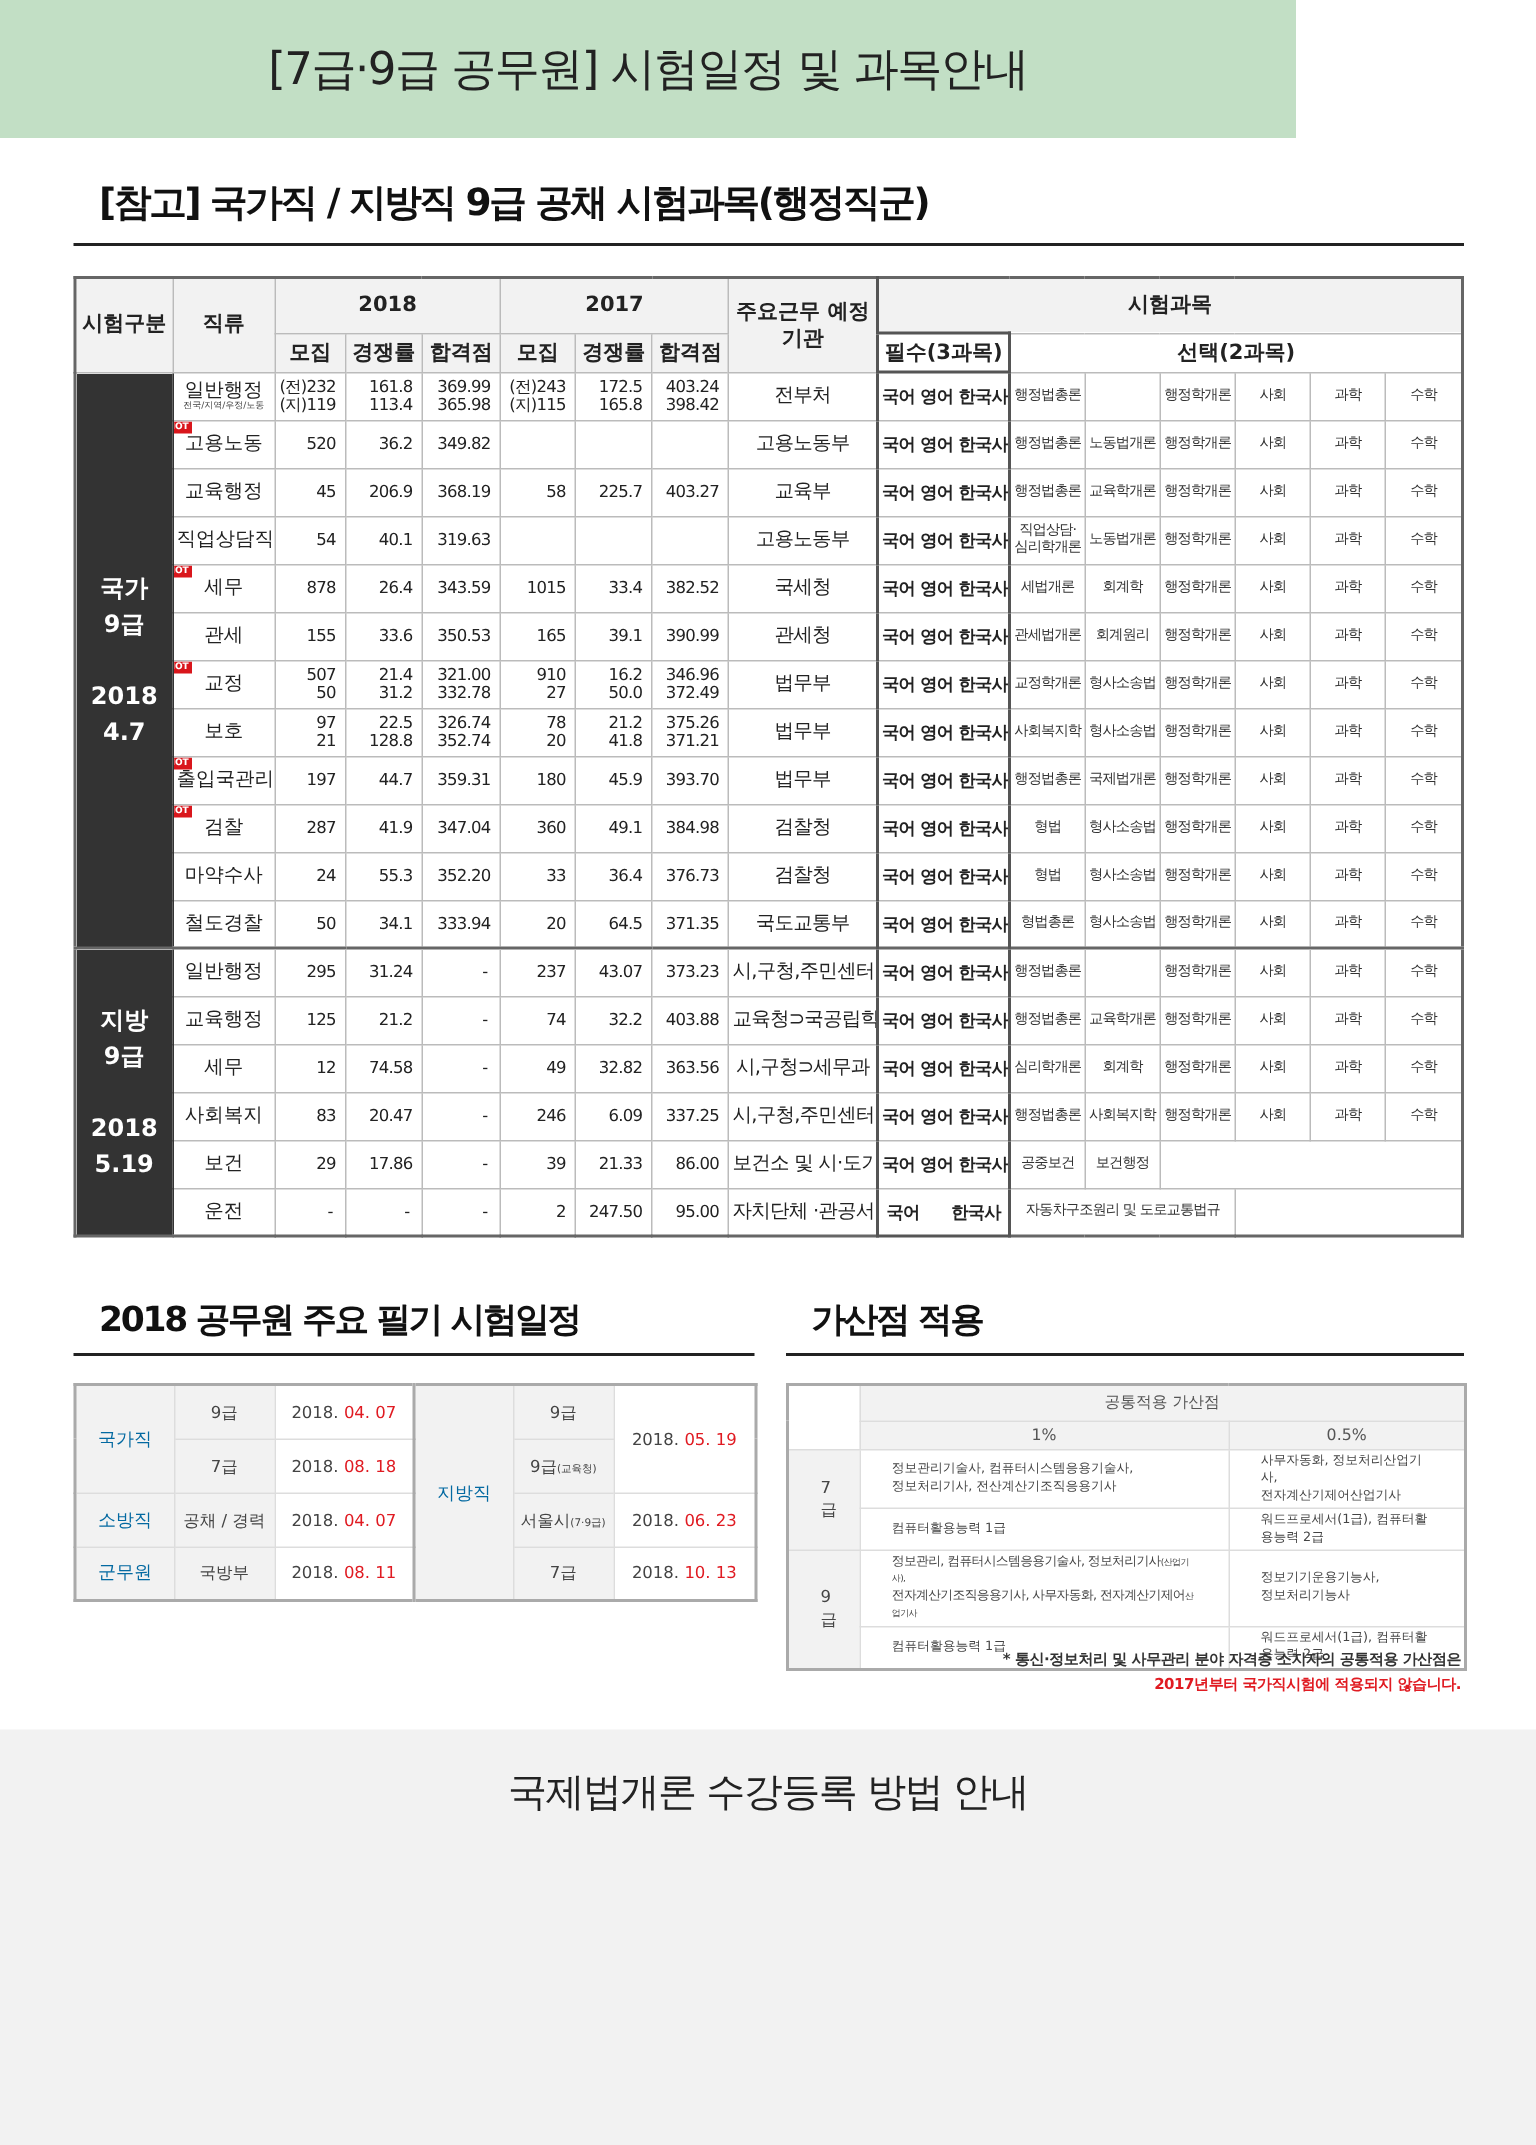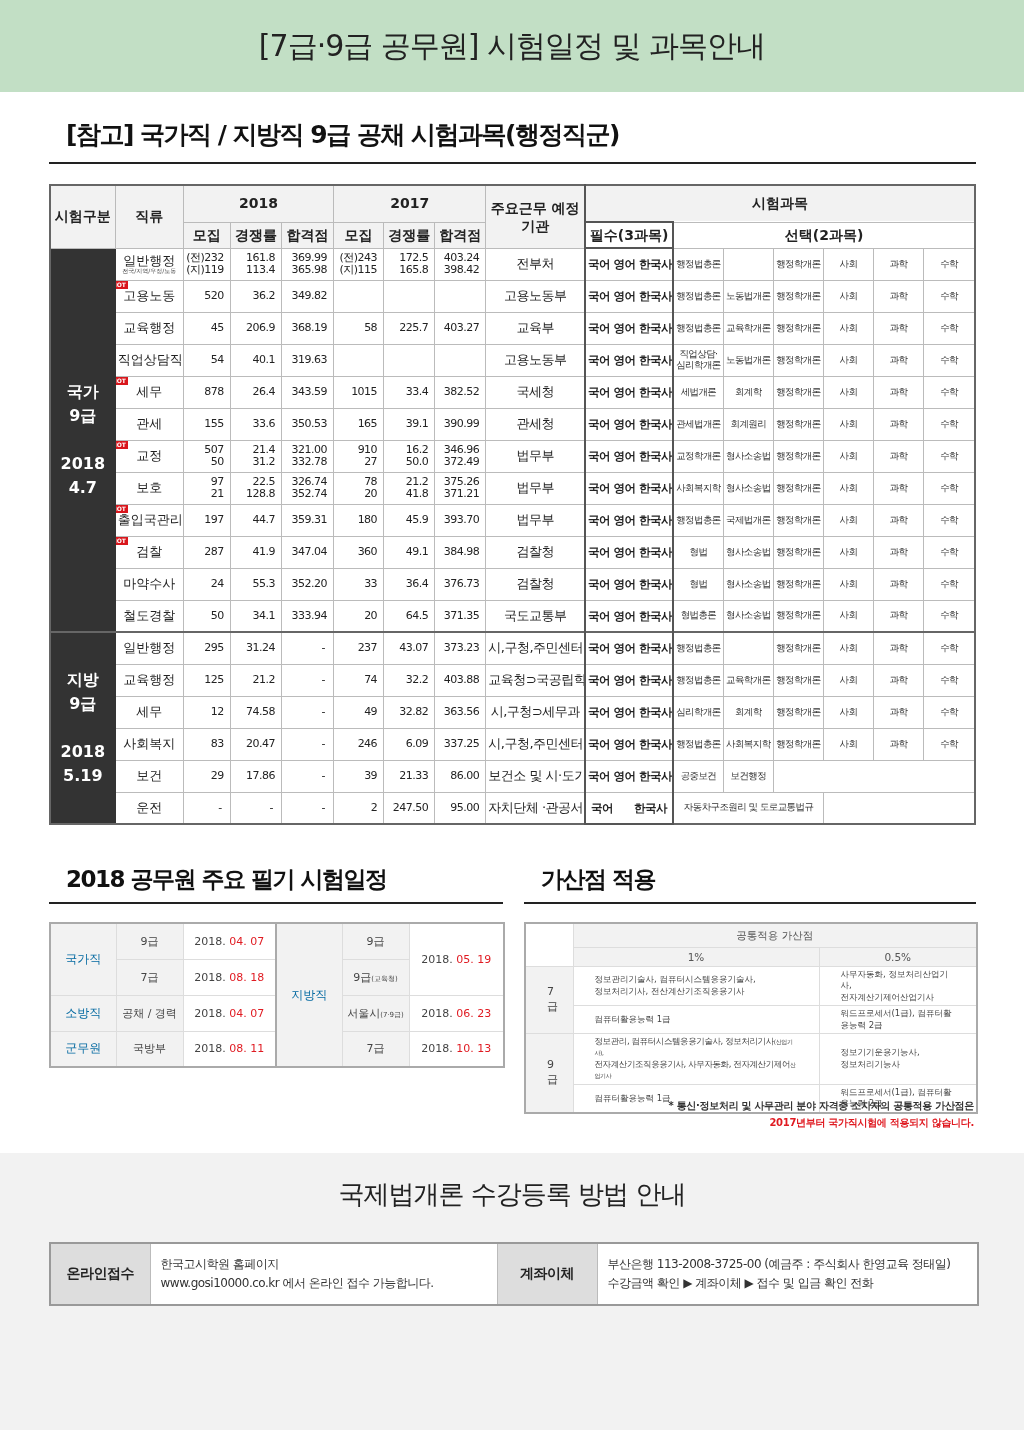--- a/index.html
+++ b/index.html
@@ -1,17 +1,17 @@
 <!DOCTYPE html>
 <html><head>
 <meta charset="utf-8">
 <style>
 *{box-sizing:border-box;margin:0;padding:0;}
 body{width:1024px;height:1430px;background:#fff;font-family:"DejaVu Sans","Liberation Sans",sans-serif;color:#222;position:relative;overflow:hidden;}
-.banner{position:absolute;left:0;top:0;width:1024px;height:92px;background:#c2dfc5;display:flex;align-items:center;justify-content:center;}
+.banner{position:absolute;left:0;top:0;width:864px;height:92px;background:#c2dfc5;display:flex;align-items:center;justify-content:center;}
 .banner-title{font-size:30px;color:#222;letter-spacing:-1px;}
 .sec-title{position:absolute;font-weight:bold;color:#111;letter-spacing:-1.5px;}
 .rule{position:absolute;height:2px;background:#222;}
 table{border-collapse:collapse;table-layout:fixed;}
 .main{position:absolute;left:49px;top:184px;width:927px;border:2px solid #666;font-size:13px;}
 .main td,.main th{border:1px solid #bbb;text-align:center;vertical-align:middle;height:32px;padding:0 2px;line-height:1.05;white-space:nowrap;overflow:hidden;}
 .main th{background:#f2f2f2;font-weight:bold;font-size:14px;color:#222;}
 .main th.h2{height:26px;}
 .main th.h1{height:37px;}
 .main td.cat{background:#333;color:#fff;font-weight:bold;font-size:16px;line-height:1.5;white-space:normal;border-color:#333;}
@@ -492,26 +492,14 @@
 <div class="footer-title">국제법개론 수강등록 방법 안내</div>
 
 <table class="reg">
   <colgroup>
       <col style="width:100px">
       <col style="width:347px">
       <col style="width:100px">
       <col style="width:381px">
     </colgroup>
   <tbody>
-  <tr>
-    <td class="rl">온라인접수</td>
-    <td>
-          <div>한국고시학원 홈페이지</div>
-          <div>www.gosi10000.co.kr 에서 온라인 접수 가능합니다.</div>
-        </td>
-    <td class="rl">계좌이체</td>
-    <td>
-          <div>부산은행 113-2008-3725-00 (예금주 : 주식회사 한영교육 정태일)</div>
-          <div>수강금액 확인  ▶  계좌이체  ▶  접수 및 입금 확인 전화</div>
-        </td>
-  </tr>
 </tbody>
   </table>
 
 </body></html>

